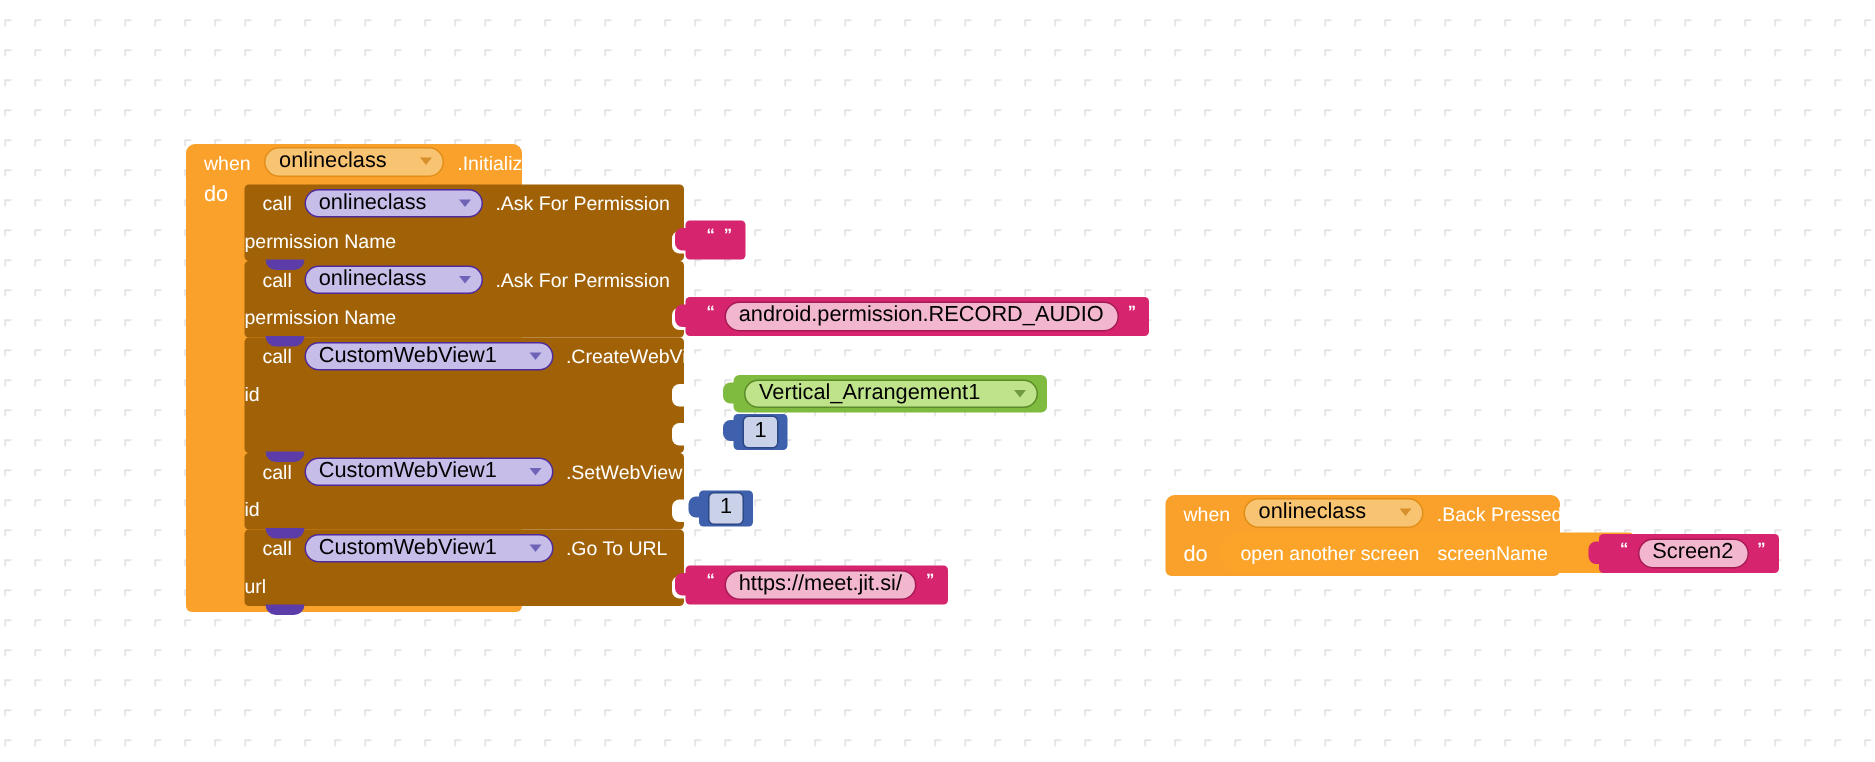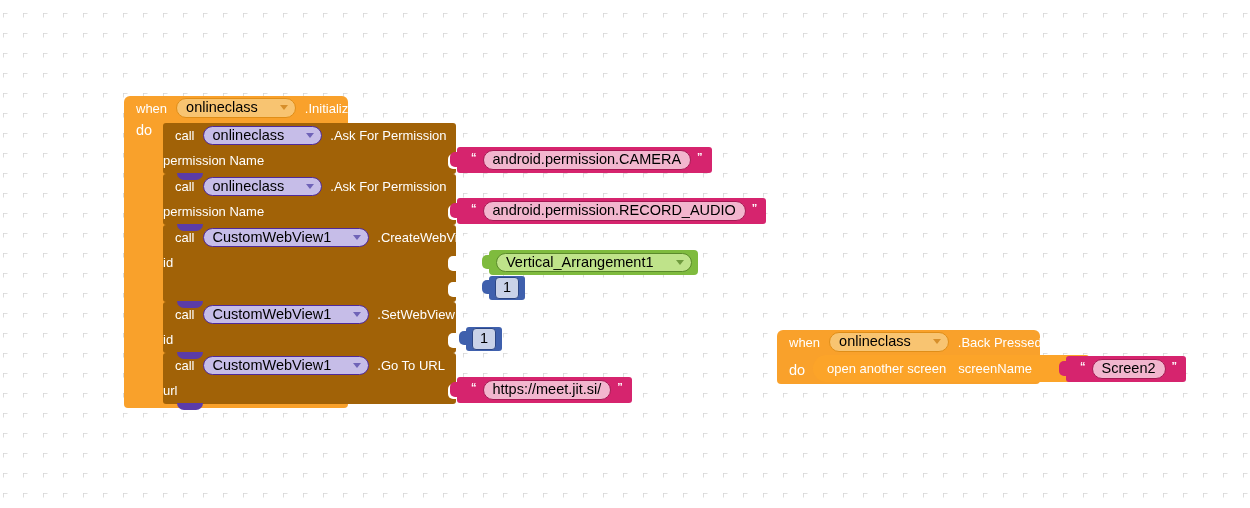--- a/index.html
+++ b/index.html
@@ -310,21 +310,20 @@
       </span>
       <span class="lbl">.Ask For Permission</span>
     </div>
     <div class="call-row2">
       <span class="lbl">permission Name</span>
     </div>
     <div class="socket" style="top:31px;"></div>
   </div>
   <div class="strblk" style="left:457px; top:147px;">
     <span class="quote">“</span>
-    <span class="strfield">android.permission.CAMERA</span>
     <span class="quote">”</span>
   </div>
 
   <div class="callblk" style="left:163px; top:174px; width:293px; height:51px;">
     <div class="notch-top"></div>
     <div class="call-row">
       <span class="lbl">call</span>
       <span class="dd dd-purple">
         <span>onlineclass</span>
         <span class="caret"></span>

